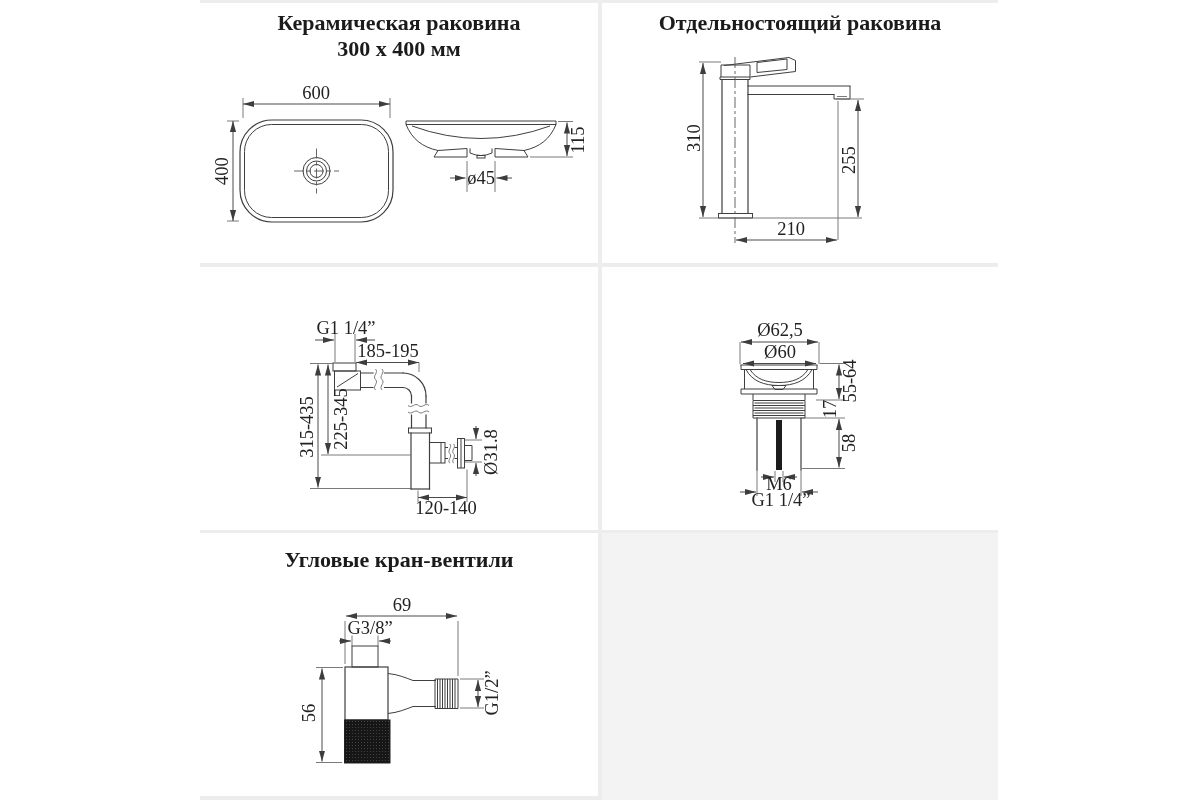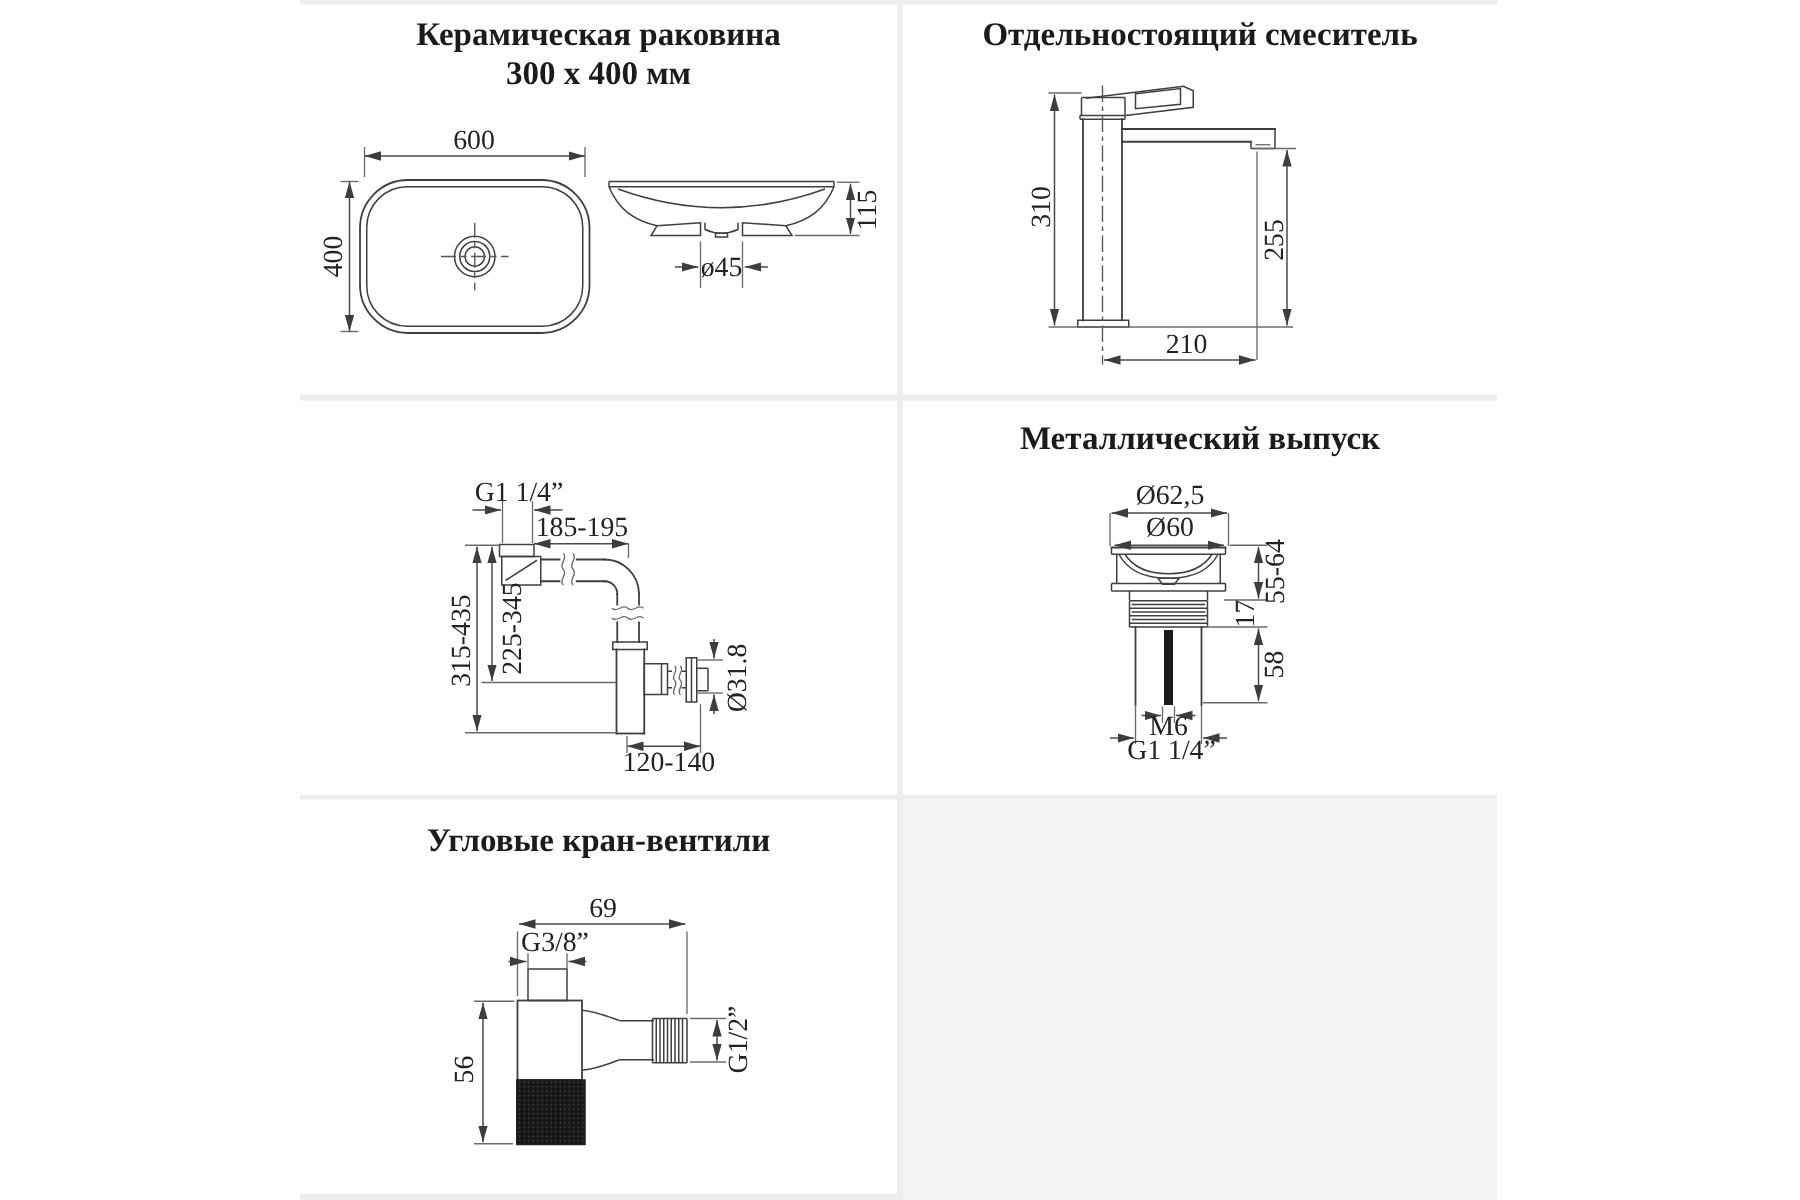--- a/index.html
+++ b/index.html
@@ -95,21 +95,21 @@
     </g>
     <g>
       <line x1="467" y1="161" x2="467" y2="192" class="e"></line>
       <line x1="495" y1="161" x2="495" y2="192" class="e"></line>
       <line x1="450" y1="178" x2="465.5" y2="178" class="d" marker-end="url(#ae)"></line>
       <line x1="512" y1="178" x2="496.5" y2="178" class="d" marker-end="url(#ae)"></line>
       <text class="t" x="481" y="184" text-anchor="middle">ø45</text>
     </g>
   </svg>
 
-  <div class="title" style="left:602px;top:10px;width:396px">Отдельностоящий смеситель</div>
+  <div class="title" style="left:602px;top:10px;width:396px">Отдельностоящий раковина</div>
 
   <svg style="left:602px;top:45px" width="396" height="218" viewBox="602 45 396 218">
     <g>
       <line x1="722" y1="79.5" x2="722" y2="213.5" class="o"></line>
       <line x1="748" y1="79.5" x2="748" y2="213.5" class="o"></line>
       <line x1="720" y1="77" x2="750" y2="77" class="o2"></line>
       <line x1="720" y1="79.5" x2="750" y2="79.5" class="o2"></line>
       <line x1="720" y1="77" x2="720" y2="79.5" class="o2"></line>
       <line x1="750" y1="77" x2="750" y2="79.5" class="o2"></line>
       <line x1="721" y1="65" x2="721" y2="77" class="o2"></line>
@@ -215,21 +215,20 @@
       <text class="t" x="497" y="452" text-anchor="middle" transform="rotate(-90 497 452)">Ø31.8</text>
     </g>
     <g>
       <line x1="418" y1="490.5" x2="418" y2="502" class="e"></line>
       <line x1="467" y1="469.5" x2="467" y2="502" class="e"></line>
       <line x1="418" y1="497.5" x2="467" y2="497.5" class="d" marker-start="url(#as)" marker-end="url(#ae)"></line>
       <text class="t" x="446" y="514" text-anchor="middle">120-140</text>
     </g>
   </svg>
 
-  <div class="title" style="left:602px;top:279px;width:396px">Металлический выпуск</div>
 
   <svg style="left:602px;top:315px" width="396" height="215" viewBox="602 315 396 215">
     <g>
       <line x1="741" y1="365" x2="817" y2="365" class="o"></line>
       <line x1="741" y1="369.5" x2="817" y2="369.5" class="o2"></line>
       <line x1="741" y1="365" x2="741" y2="369.5" class="o2"></line>
       <line x1="817" y1="365" x2="817" y2="369.5" class="o2"></line>
       <path d="M746,369.5 C752,381 764,385.5 779,385.5 C794,385.5 806,381 812,369.5" class="o2"></path>
       <path d="M750,369.5 C756,379 766,382.5 779,382.5 C792,382.5 802,379 808,369.5" class="o2"></path>
       <path d="M772,385.5 L786,385.5 L783,389.5 L775,389.5 Z" class="o2"></path>

